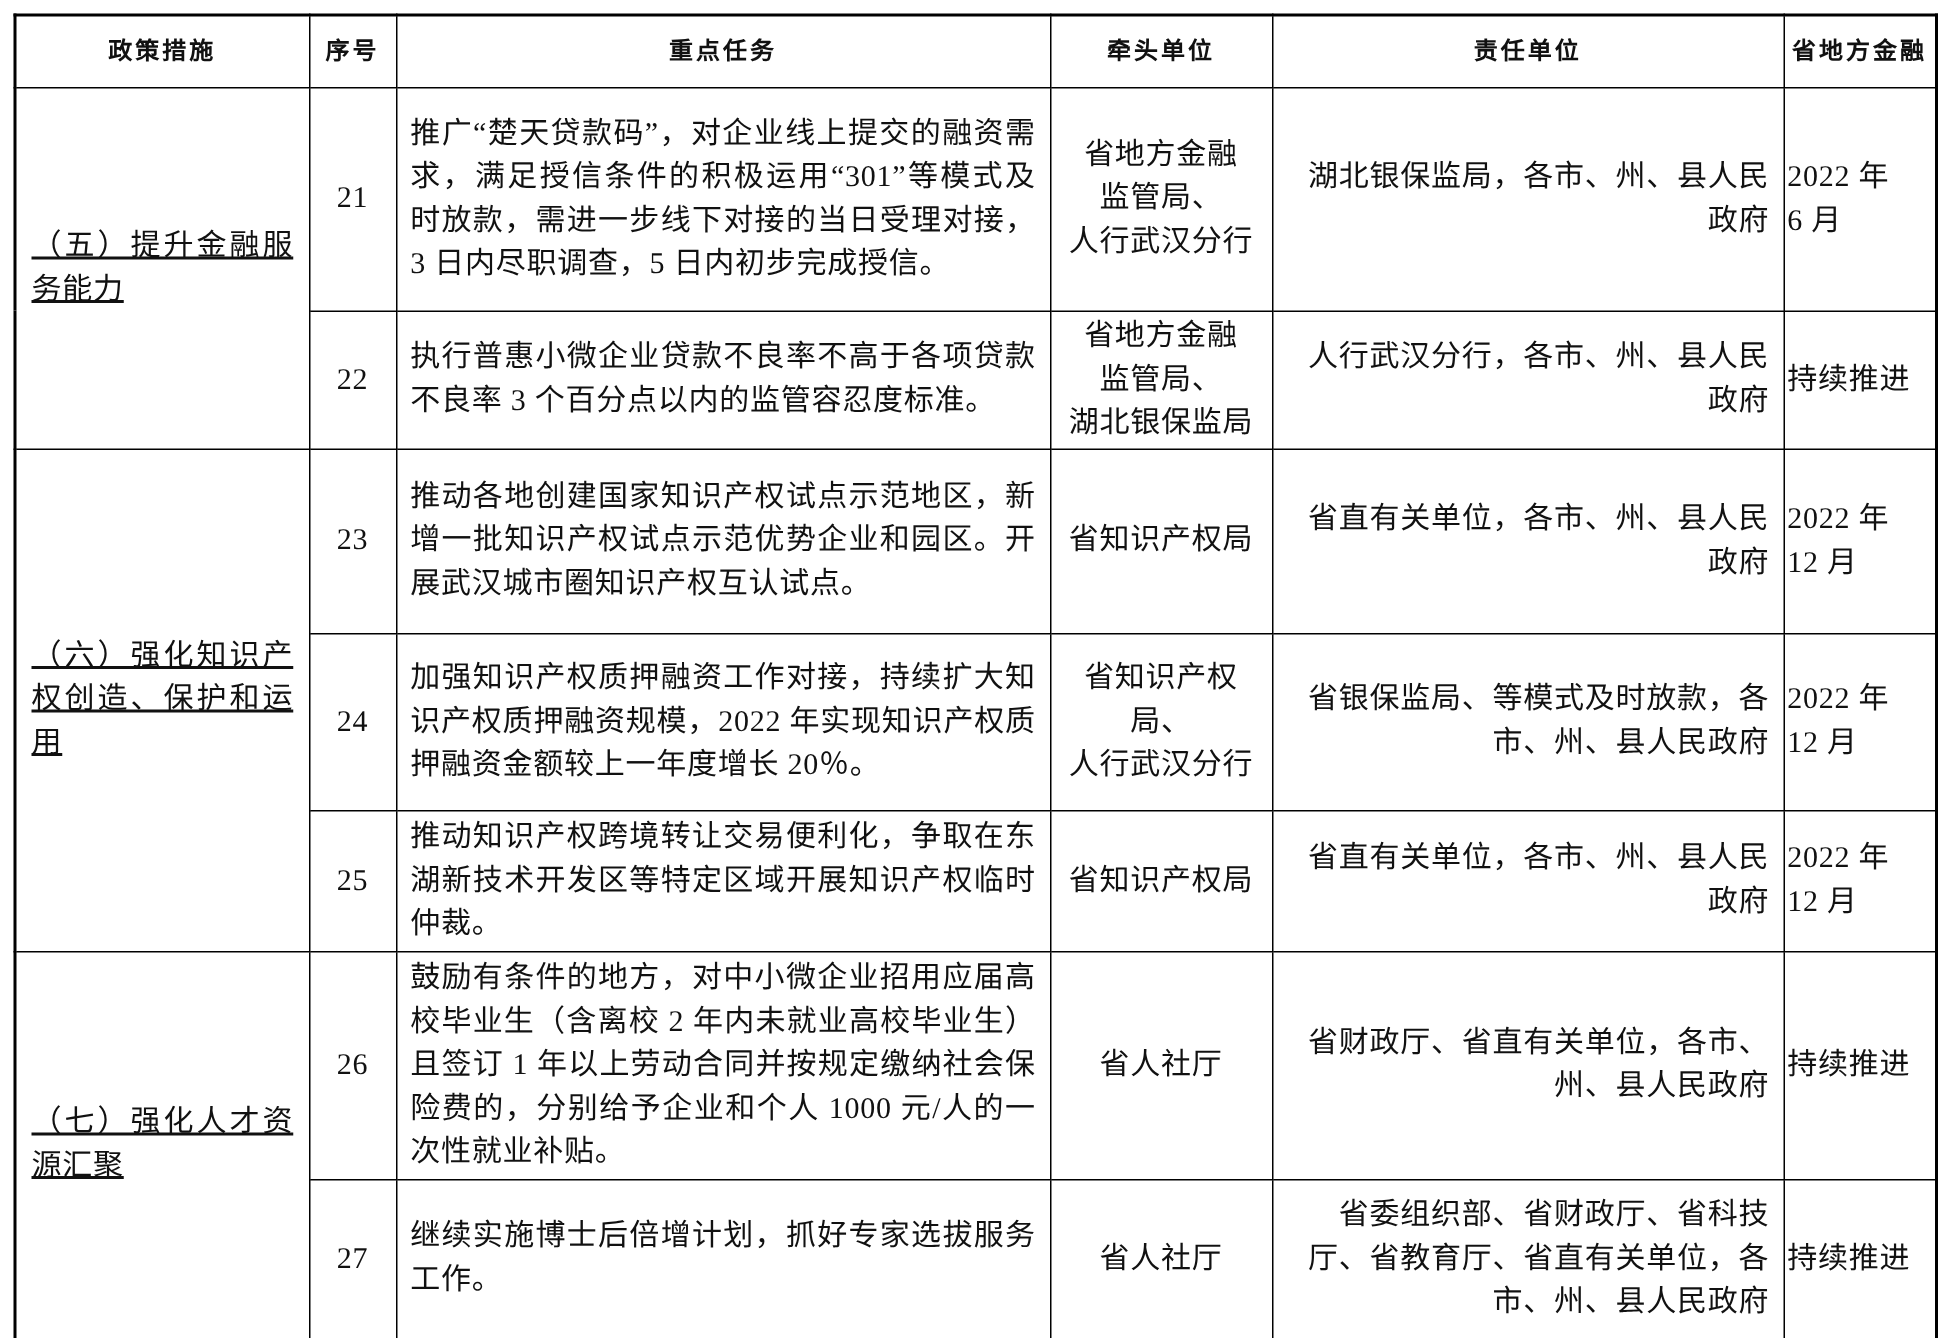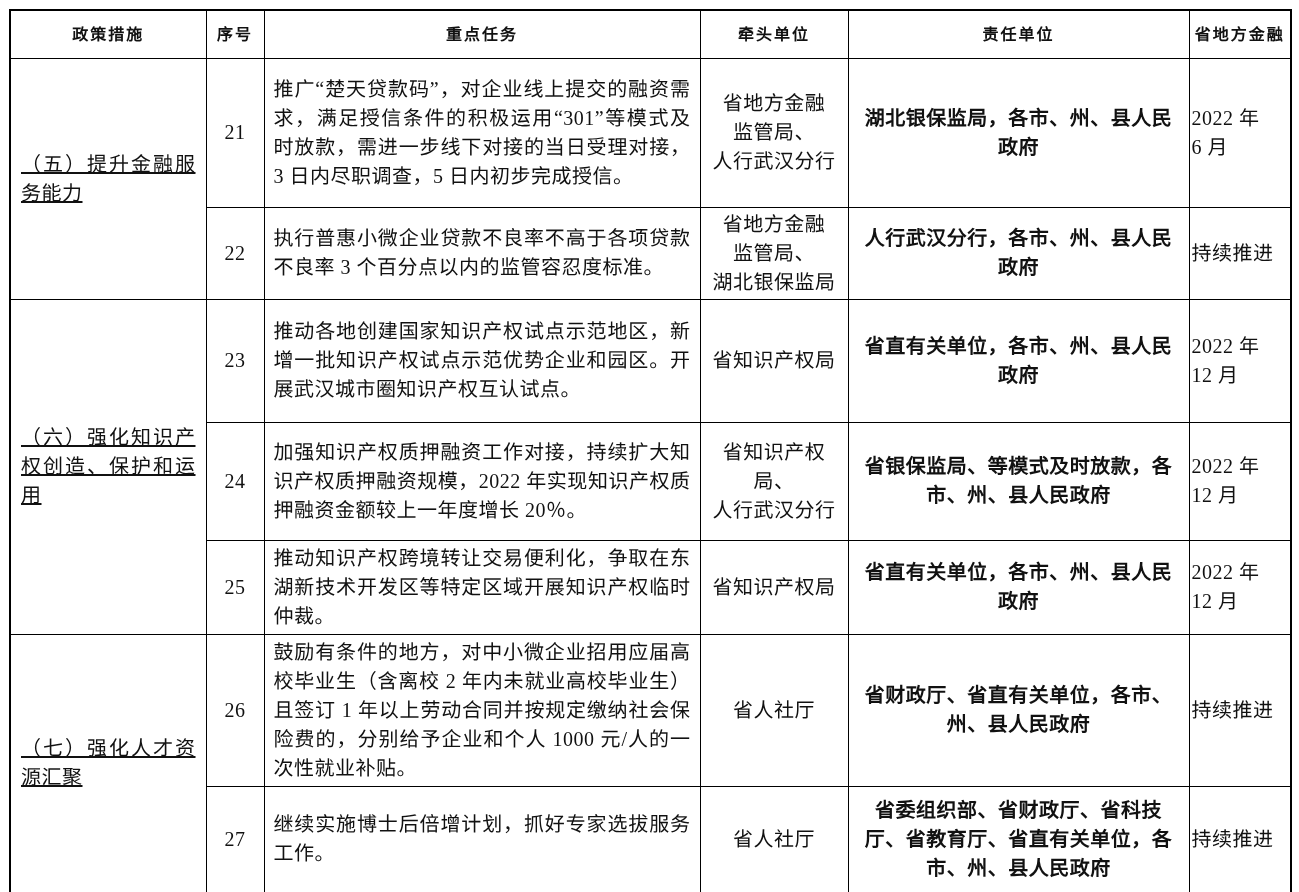--- a/index.html
+++ b/index.html
@@ -34,21 +34,21 @@
     text-align:center;
     font-family:Liberation Serif, serif;
   }
   td.task{
     text-align:justify;padding:3px 9px;
   }
   td.lead{
     text-align:center;white-space:pre-line;padding:2px 4px;margin-top:16px;
   }
   td.resp{
-    text-align:center;padding:3px 9px;font-weight:bold;
+    text-align:right;padding:3px 9px;
   }
   td.deadline{
     white-space:pre-line;padding:2px 2px;
   }
   tr.hdr{height:48px;}
   tr.r21{height:149px;}
   tr.r22{height:90px;}
   tr.r23{height:123px;}
   tr.r24{height:118px;}
   tr.r25{height:92px;}

